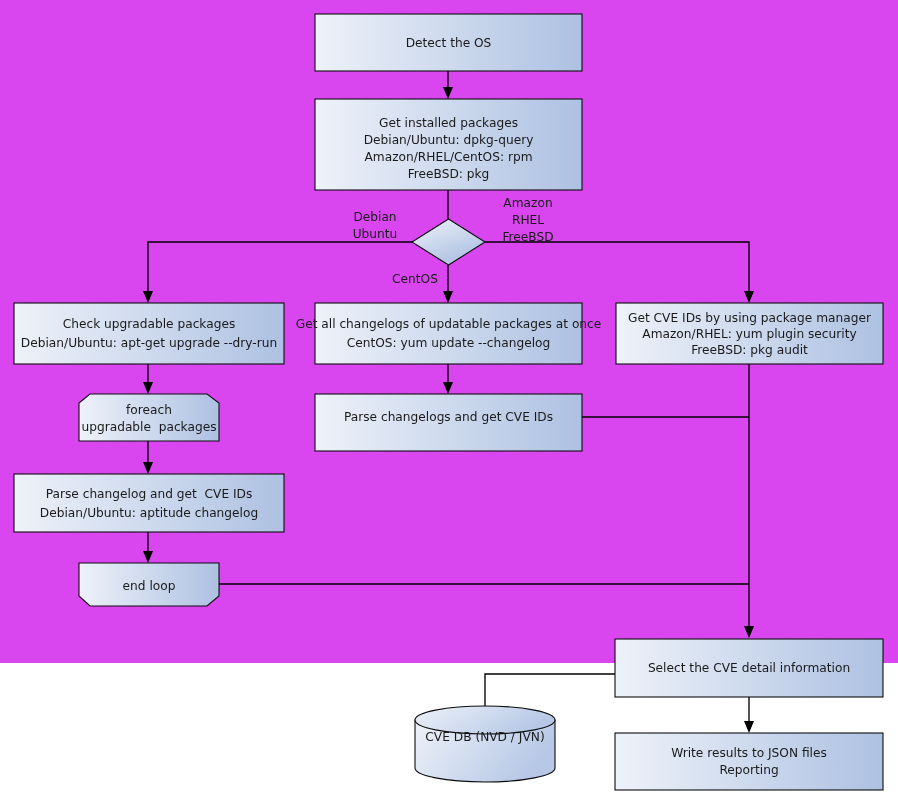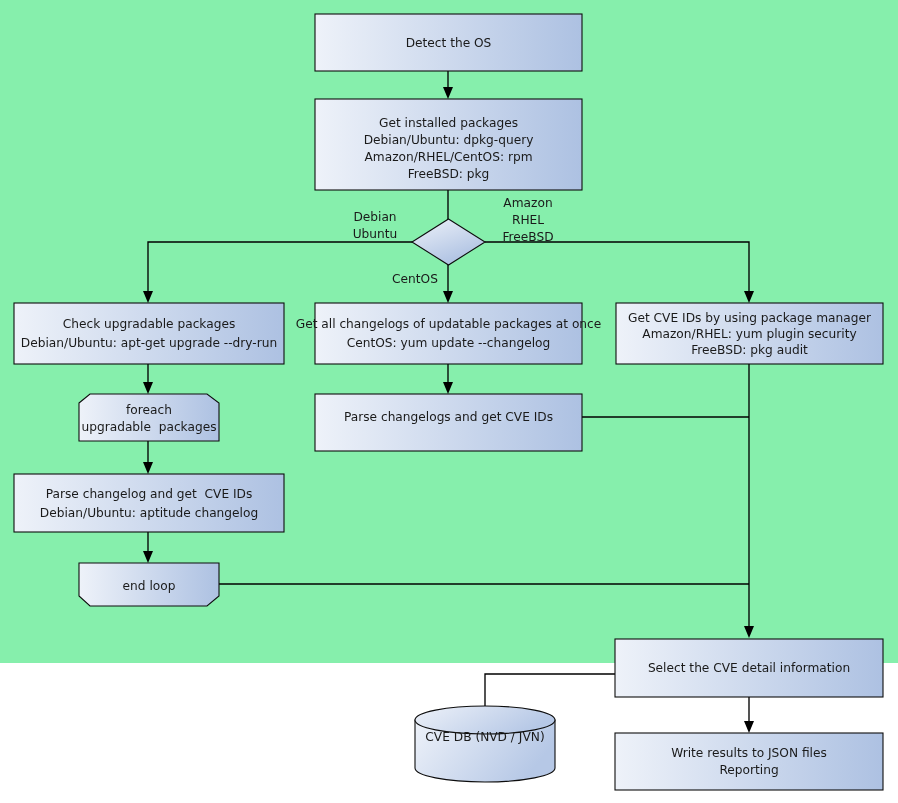--- a/index.html
+++ b/index.html
@@ -11,21 +11,21 @@
   body {
     font-family: "DejaVu Sans", "Liberation Sans", sans-serif;
     width: 898px;
     height: 803px;
     overflow: hidden;
   }
   #canvas {
     position: relative;
     width: 898px;
     height: 663px;
-    background: #86efac;
+    background: #d946ef;
     text-decoration: underline;
   }
   
   #diagram-svg {
     position: absolute;
     left: 0;
     top: 0;
     width: 898px;
     height: 803px;
     display: block;

